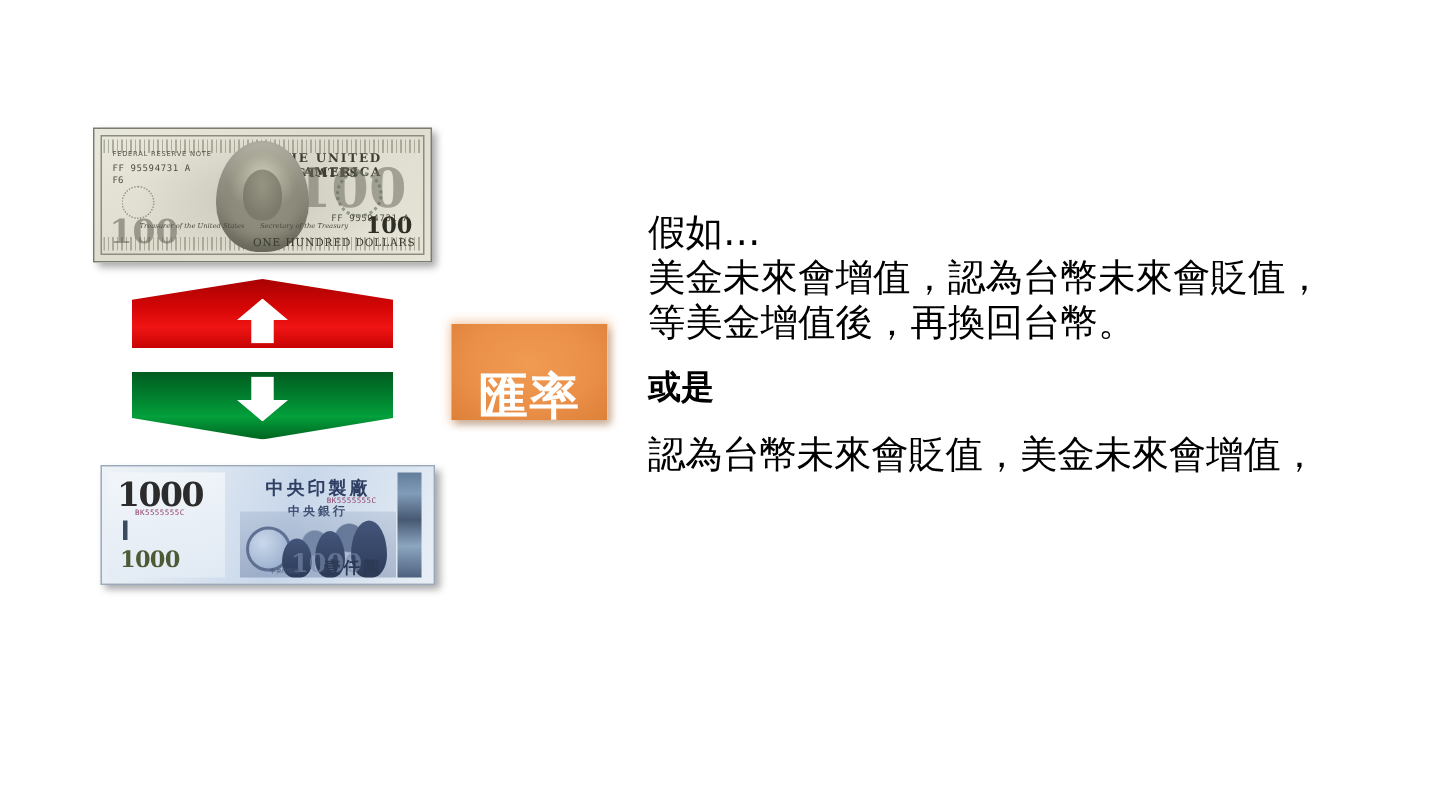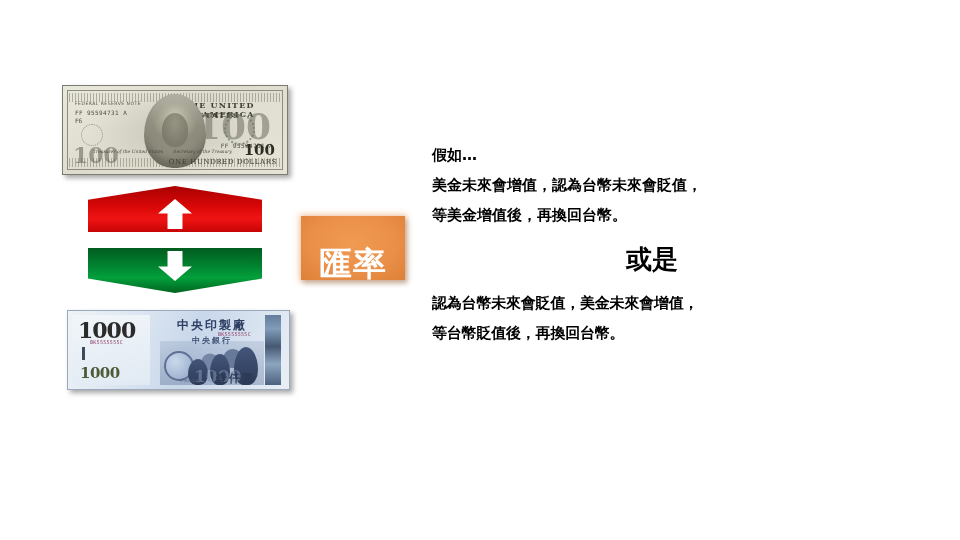--- a/index.html
+++ b/index.html
@@ -311,31 +311,31 @@
 
   
   .copy {
     position: absolute;
     left: 432px;
     top: 140px;
     width: 520px;
     color: #000000;
   }
   .copy-line {
-    font-size: 15px;
-    font-weight: bold;
+    font-size: 25px;
+    font-weight: normal;
     line-height: 30px;
     white-space: nowrap;
     letter-spacing: 0px;
   }
   .copy-or {
-    font-size: 26px;
+    font-size: 22px;
     font-weight: bold;
     line-height: 30px;
-    text-align: center;
+    text-align: left;
     padding-right: 80px;
     margin-top: 14px;
     margin-bottom: 14px;
   }
   .copy-block-2 .copy-line { letter-spacing: -.2px; }
 </style>
 </head>
 <body>
 
 <div class="slide">
@@ -397,17 +397,16 @@
 
   <div class="copy">
     <div class="copy-block-1">
       <div class="copy-line">假如…</div>
       <div class="copy-line">美金未來會增值，認為台幣未來會貶值，</div>
       <div class="copy-line">等美金增值後，再換回台幣。</div>
     </div>
     <div class="copy-or">或是</div>
     <div class="copy-block-2">
       <div class="copy-line">認為台幣未來會貶值，美金未來會增值，</div>
-      <div class="copy-line">等台幣貶值後，再換回台幣。</div>
     </div>
   </div>
 
 </div>
 
 </body></html>

